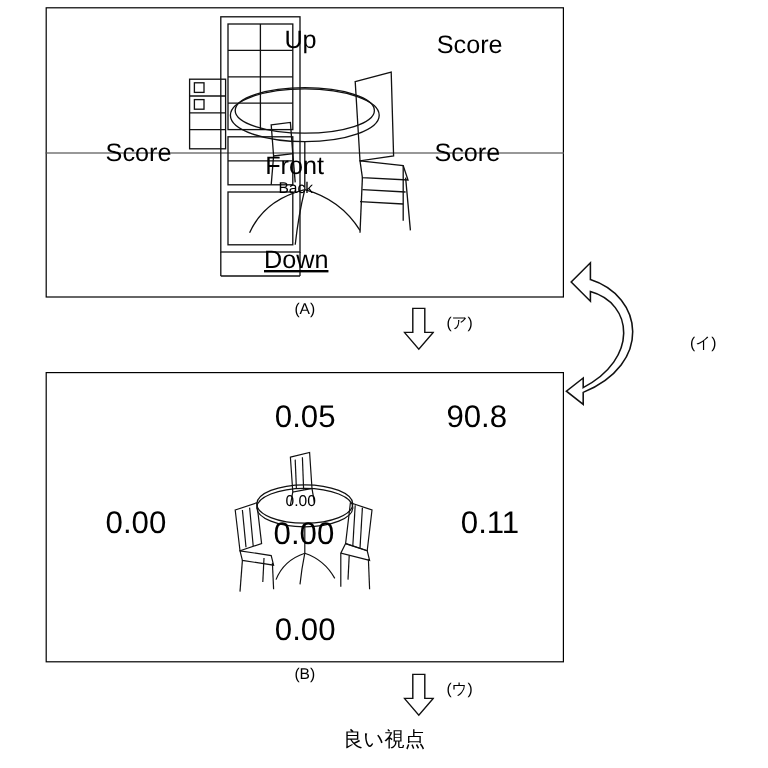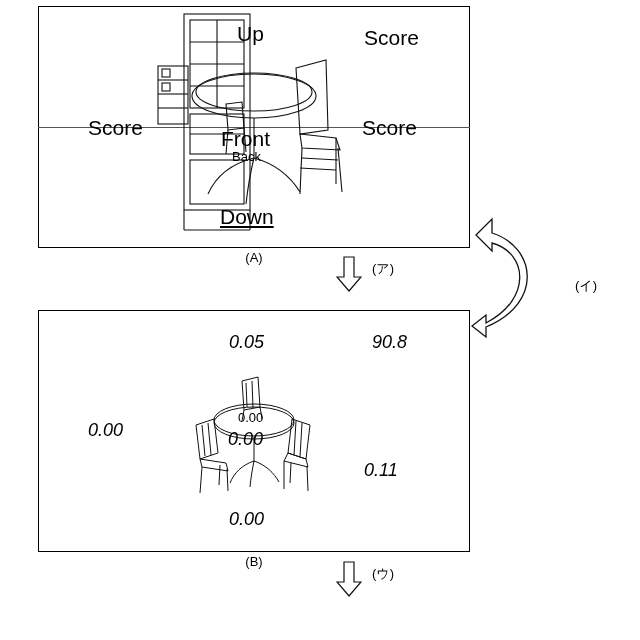--- a/index.html
+++ b/index.html
@@ -75,33 +75,32 @@
   #lbl-score { left: 364px; top: 26px; }
   #lbl-left  { left: 88px;  top: 116px; }
   #lbl-right { left: 362px; top: 116px; }
   #lbl-front { left: 221px; top: 127px; text-align: center; }
   #lbl-back  { left: 232px; top: 109px; margin-top: 40px; }
   #lbl-down  { left: 220px; top: 205px; text-decoration: underline; }
 
   
   .num {
     position: absolute;
-    font-size: 18px;
-    white-space: nowrap;
-    font-style: italic;
+    font-size: 26px;
+    white-space: nowrap;
   }
   .num-small {
     position: absolute;
     font-size: 13px;
     white-space: nowrap;
   }
   #num-up     { left: 229px; top: 332px; }
   #num-score  { left: 372px; top: 332px; }
   #num-left   { left: 88px;  top: 420px; }
-  #num-right  { left: 364px; top: 420px; margin-top: 40px; }
+  #num-right  { left: 384px; top: 420px; }
   #num-front  { left: 228px; top: 429px; }
   #num-back   { left: 238px; top: 410px; }
   #num-down   { left: 229px; top: 509px; }
 
   
   .arrow-down {
     position: absolute;
     width: 26px;
     height: 38px;
   }
@@ -290,14 +289,15 @@
   </div>
   <span class="arrow-label" id="arrow-b-c-label">(ウ)</span>
 
   <div id="arrow-side">
     <svg width="110" height="160" viewBox="0 0 110 160" fill="none" stroke="#111" stroke-width="1.3">
       <path d="M22 38 C 66 52 74 108 16 132 L16 142 L2 131 L16 120 L16 128 C 62 104 58 58 22 48 L22 56 L6 40 L22 24 Z"></path>
     </svg>
   </div>
   <span class="arrow-label" id="arrow-side-label">(イ)</span>
 
+  <div id="bottom-text">良い視点</div>
 
 </div>
 
 </body></html>

